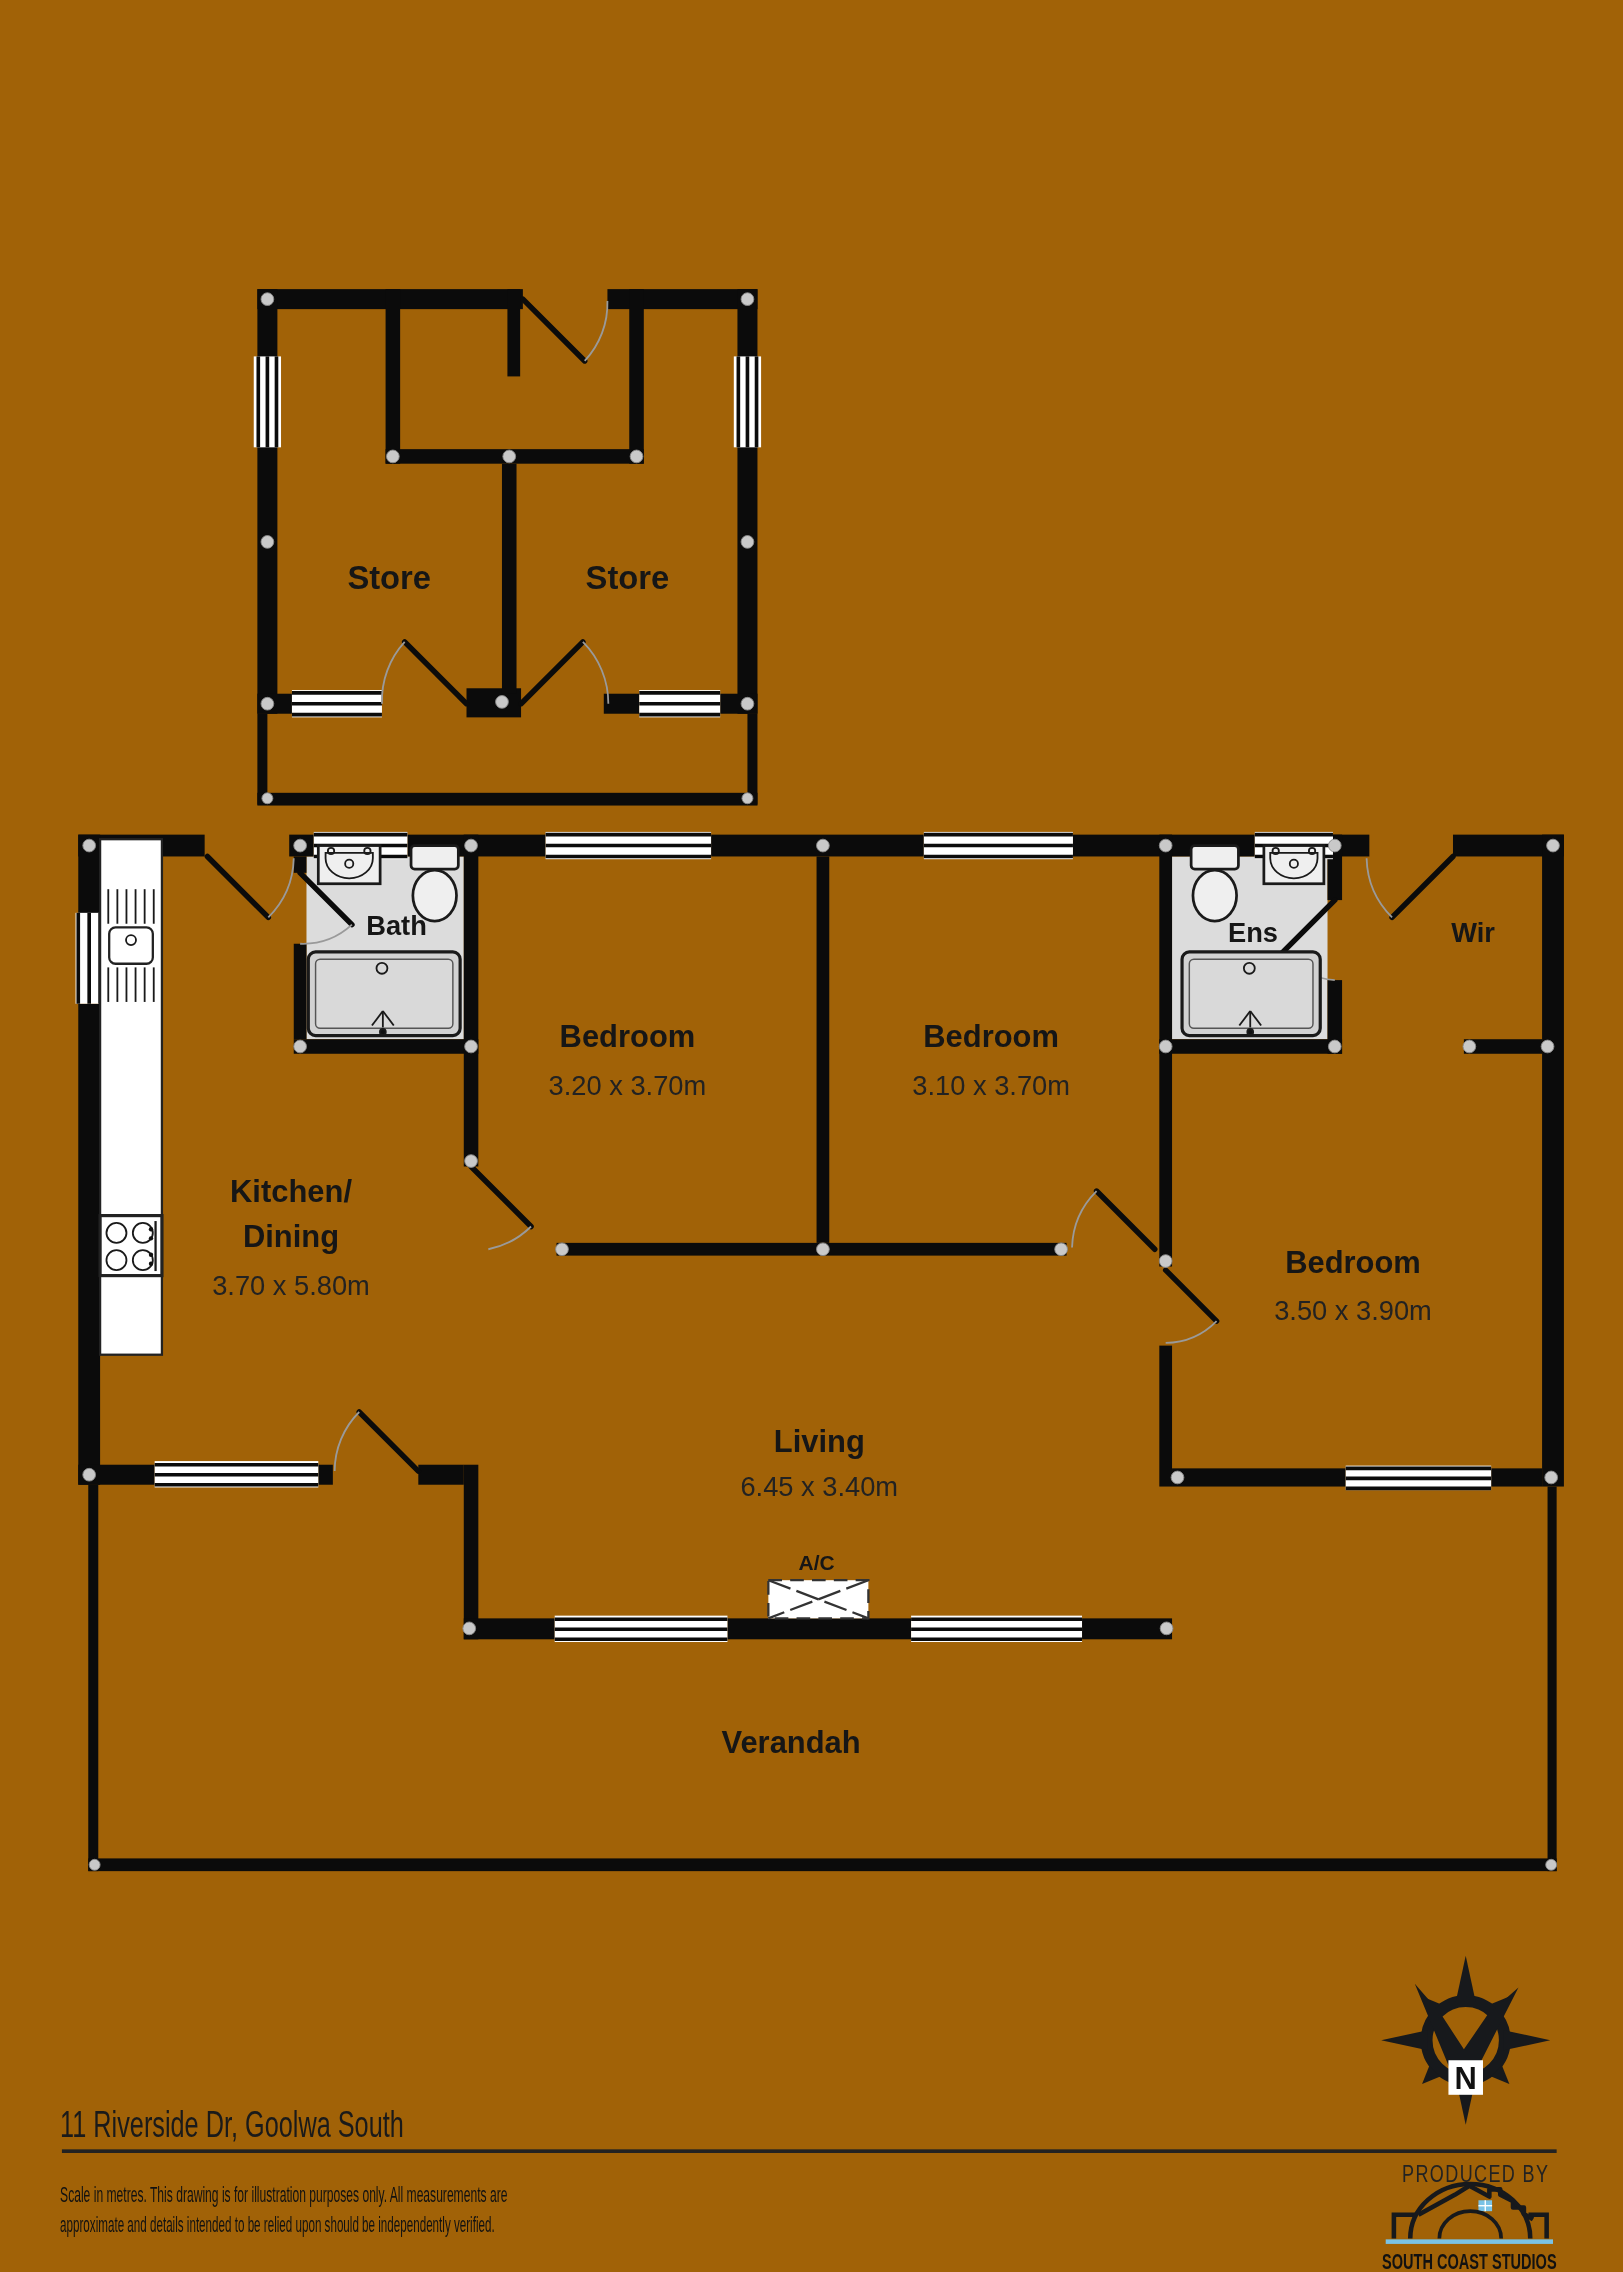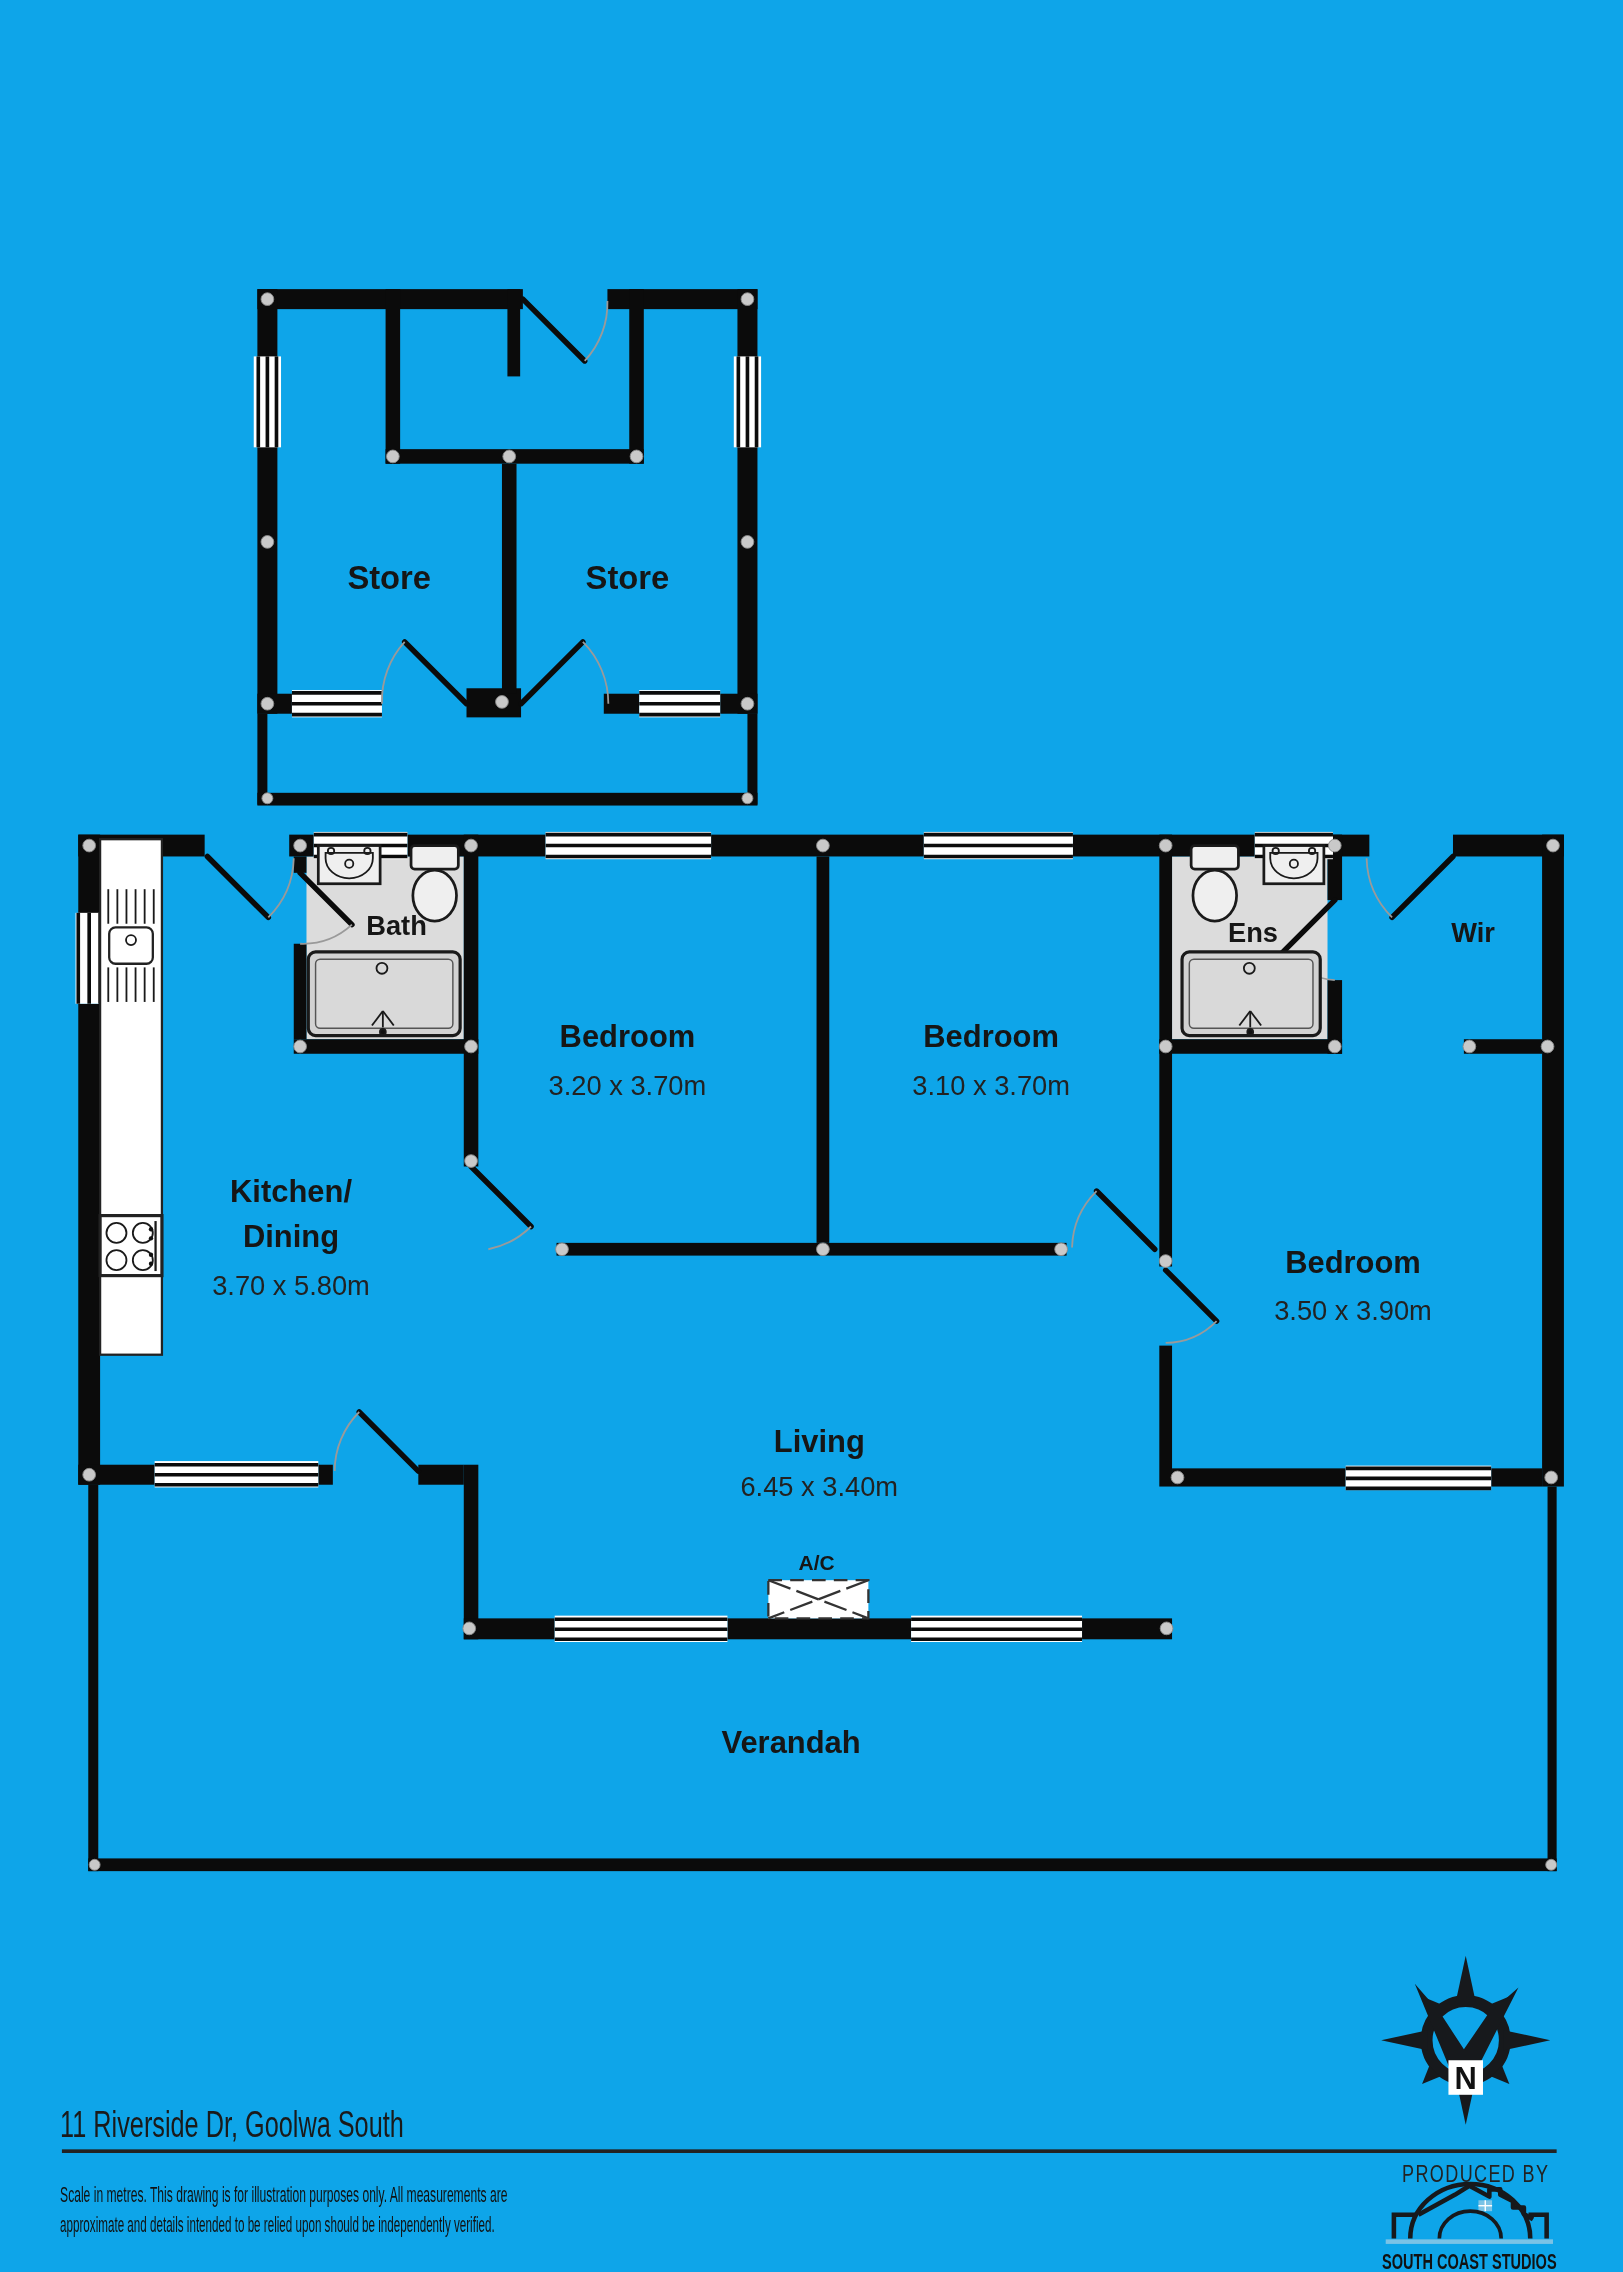--- a/index.html
+++ b/index.html
@@ -1,16 +1,16 @@
 <!DOCTYPE html>
 <html style="font-size:14.5px"><head>
 <meta charset="utf-8">
 <style>
   html,body{margin:0;padding:0;background:#ffffff;}
-  .page{position:relative;width:1624px;height:2273px;background:#0ea5e9;overflow:hidden;
+  .page{position:relative;width:1624px;height:2273px;background:#a16207;overflow:hidden;
         font-family:"Liberation Sans", sans-serif;}
   svg{position:absolute;left:0;top:0;}
   .wall{fill:#0b0b0b;}
   .thin{fill:#0b0b0b;}
   .floor{fill:#dcdcdc;}
   .dot{fill:#c9c9c9;stroke:#8a8a8a;stroke-width:1;}
   .leaf{stroke:#0b0b0b;stroke-width:6;stroke-linecap:round;fill:none;}
   .arc{stroke:#9a9a9a;stroke-width:2;fill:none;}
   .winline{stroke:#0b0b0b;stroke-width:4;}
   .winbox{fill:#ffffff;}

